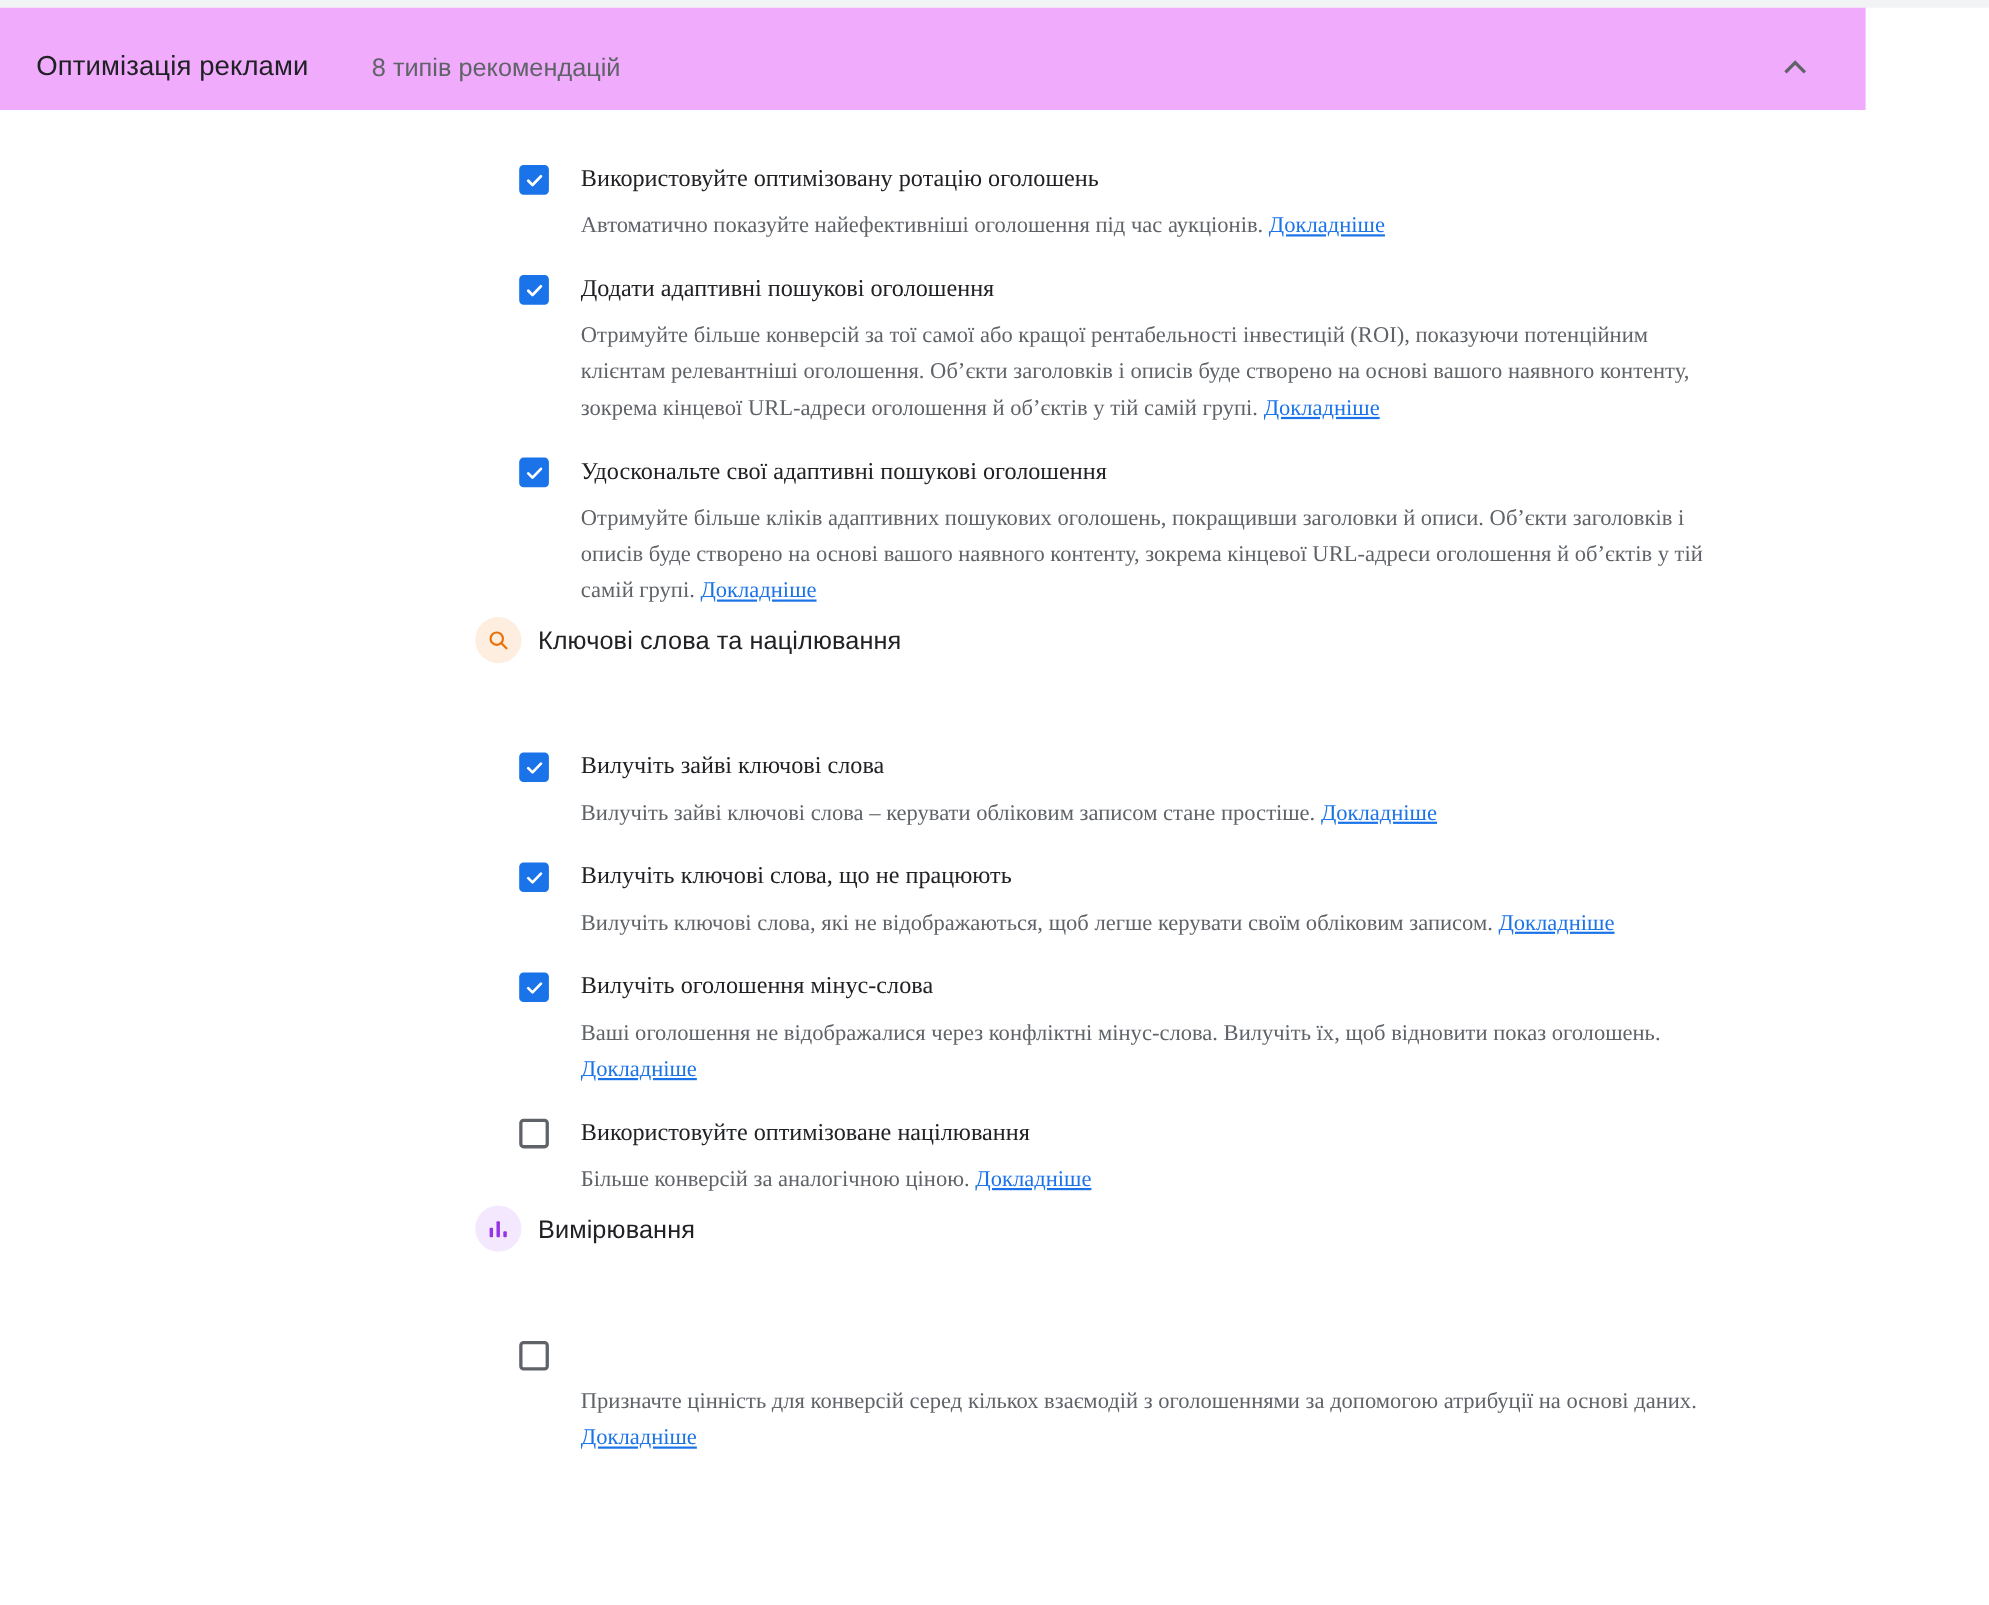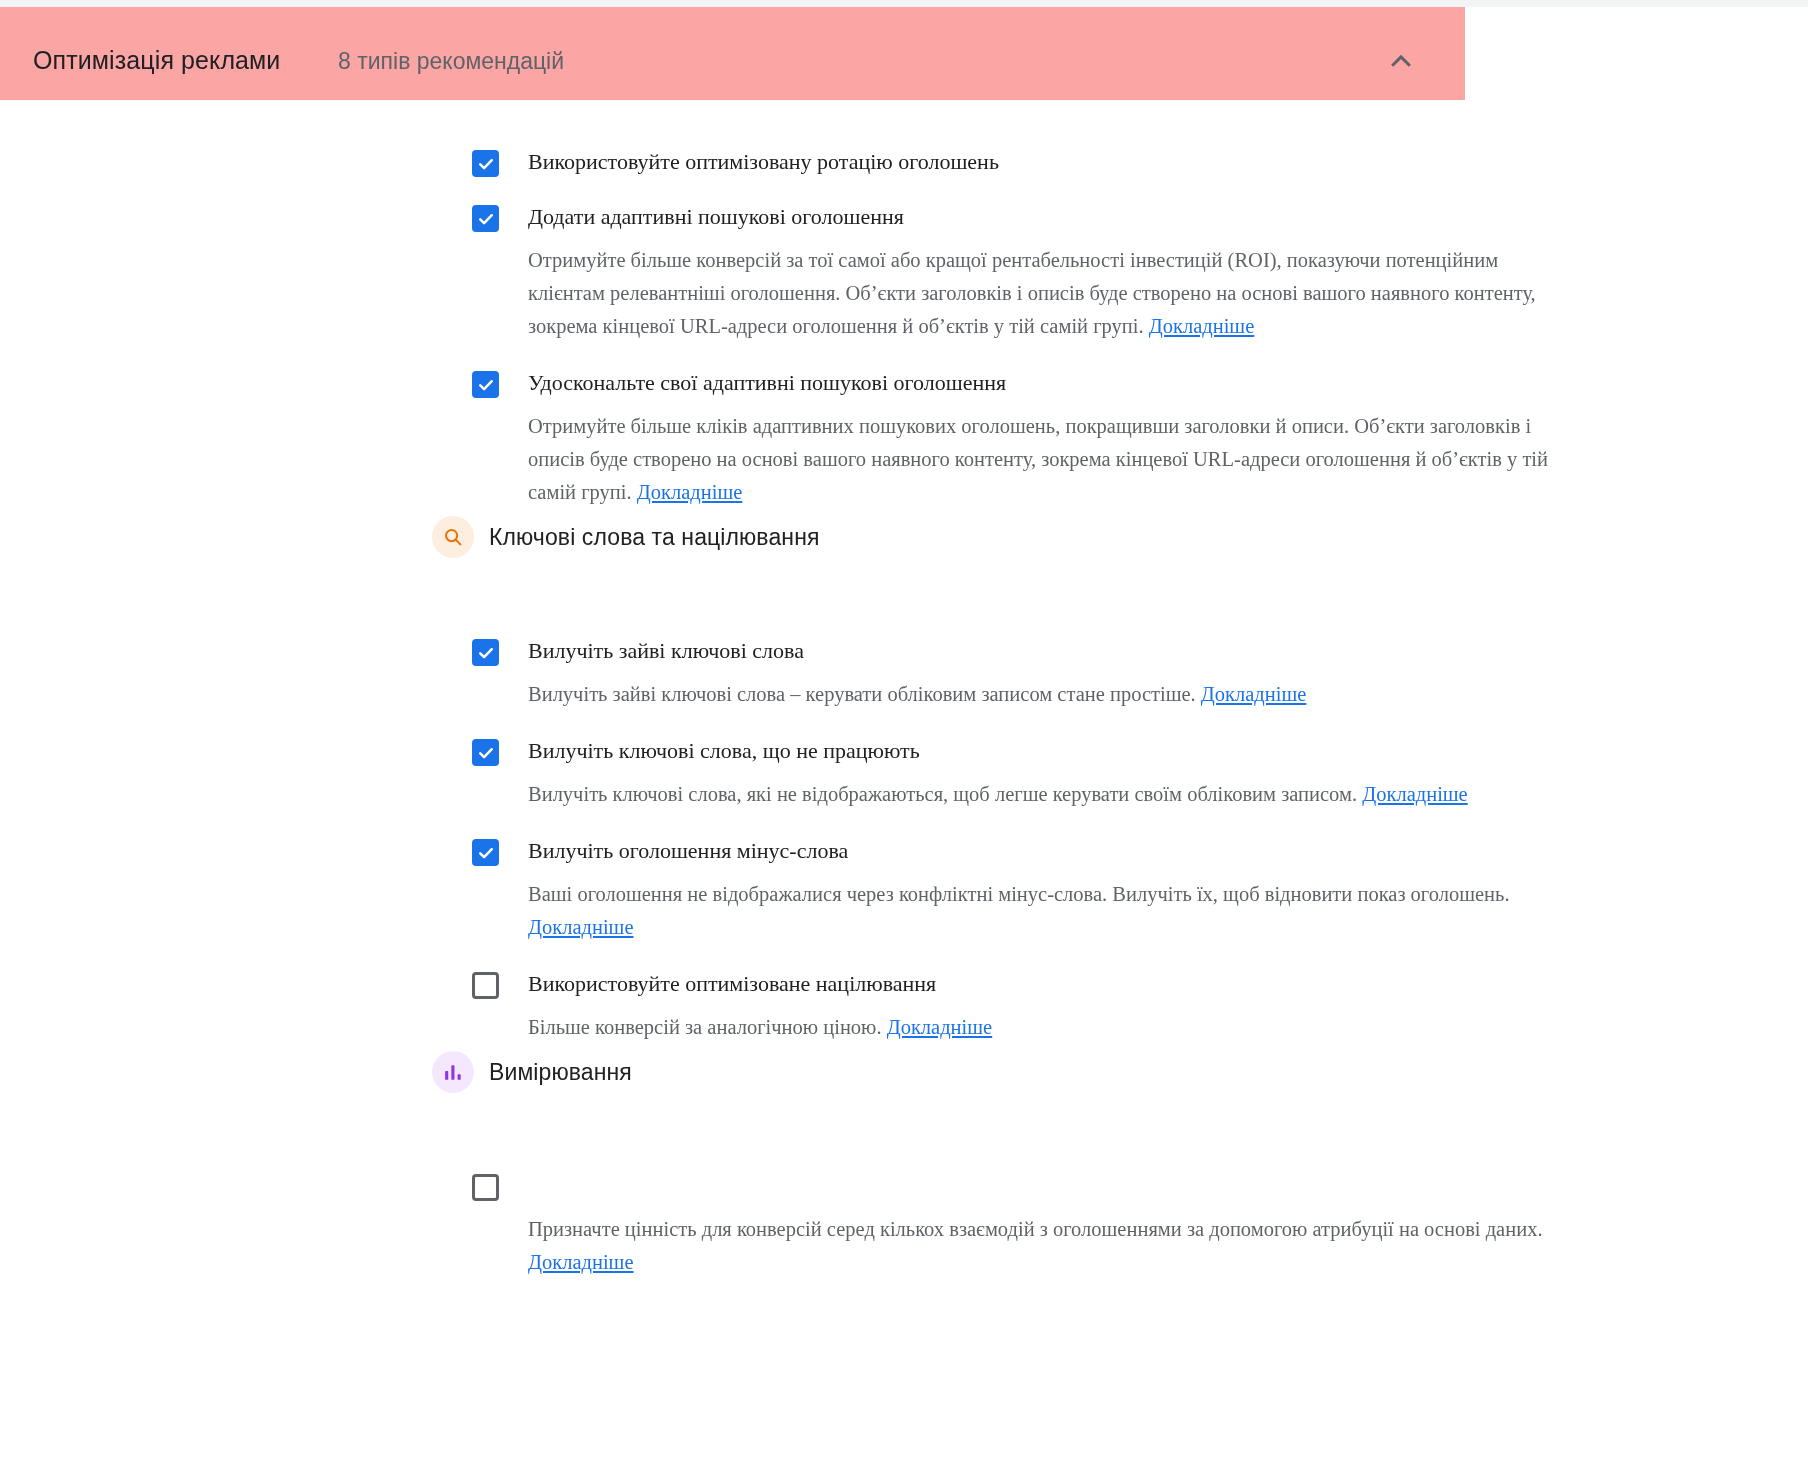--- a/index.html
+++ b/index.html
@@ -23,23 +23,23 @@
     width: 1808px;
     height: 7px;
     background: #f1f3f4;
   }
 
   
   .section-header {
     position: absolute;
     top: 7px;
     left: 0;
-    width: 1465px;
+    width: 1696px;
     height: 93px;
-    background: #fca5a5;
+    background: #f0abfc;
     display: flex;
     align-items: center;
   }
   .header-title {
     position: absolute;
     left: 33px;
     top: 38px;
     font-size: 25px;
     line-height: 30px;
     color: #202124;
@@ -194,20 +194,21 @@
       <div class="rec-list">
         <div class="rec-item">
           <div class="rec-top">
             <span class="checkbox checked" role="checkbox" aria-checked="true">
               <svg width="19" height="19" viewBox="0 0 24 24" aria-hidden="true">
                 <path d="M4.7 12.4 L9.6 17.3 L19.3 7.2" fill="none" stroke="#ffffff" stroke-width="3.1" stroke-linecap="round" stroke-linejoin="round"></path>
               </svg>
             </span>
             <span class="rec-label">Використовуйте оптимізовану ротацію оголошень</span>
           </div>
+          <div class="rec-desc"><span>Автоматично показуйте найефективніші оголошення під час аукціонів.</span> <a class="rec-link">Докладніше</a></div>
         </div>
         <div class="rec-item">
           <div class="rec-top">
             <span class="checkbox checked" role="checkbox" aria-checked="true">
               <svg width="19" height="19" viewBox="0 0 24 24" aria-hidden="true">
                 <path d="M4.7 12.4 L9.6 17.3 L19.3 7.2" fill="none" stroke="#ffffff" stroke-width="3.1" stroke-linecap="round" stroke-linejoin="round"></path>
               </svg>
             </span>
             <span class="rec-label">Додати адаптивні пошукові оголошення</span>
           </div>

